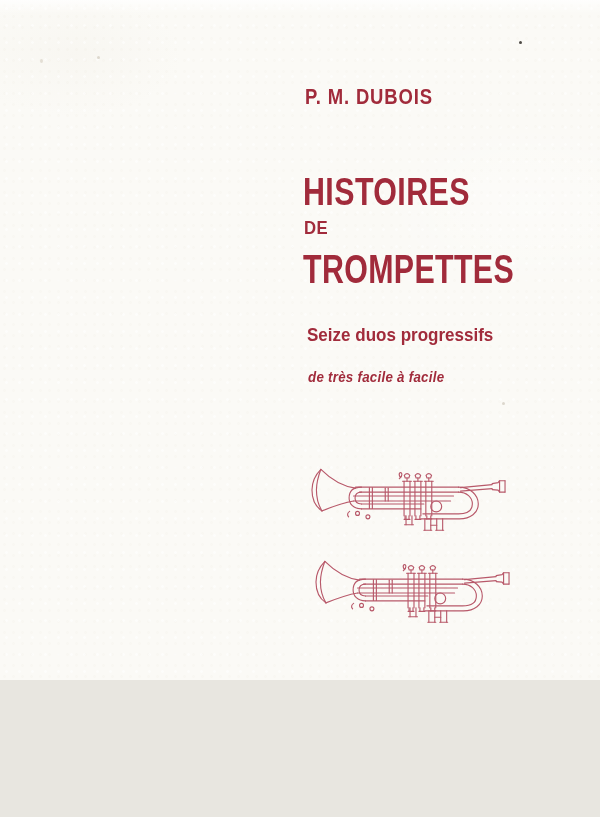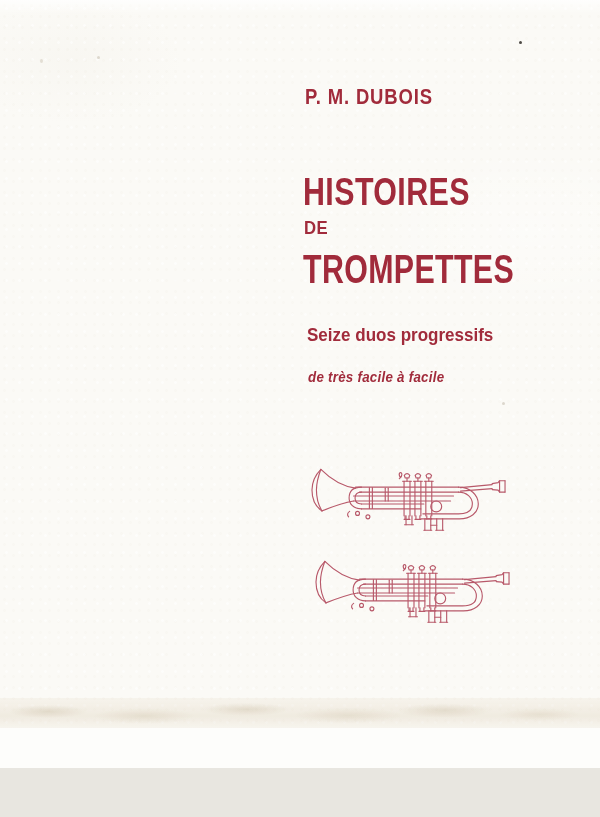--- a/index.html
+++ b/index.html
@@ -3,21 +3,21 @@
 <meta charset="utf-8">
 <style>
   :root{
     --paper:#fbfaf6;
     --accent:#a12b3b;
     --ill:#b8596a;
   }
   html,body{margin:0;padding:0;background:#e8e6e0;}
   .page{
     position:relative;
-    width:600px;height:768px;
+    width:600px;height:680px;
     margin:0 auto;
     background:var(--paper);
     overflow:hidden;
     font-family:"Liberation Sans", sans-serif;
   }
   
   .page::before{
     content:"";position:absolute;inset:0;pointer-events:none;
     background-image:
       radial-gradient(rgba(196,184,160,.035) 1px, transparent 1.6px),

